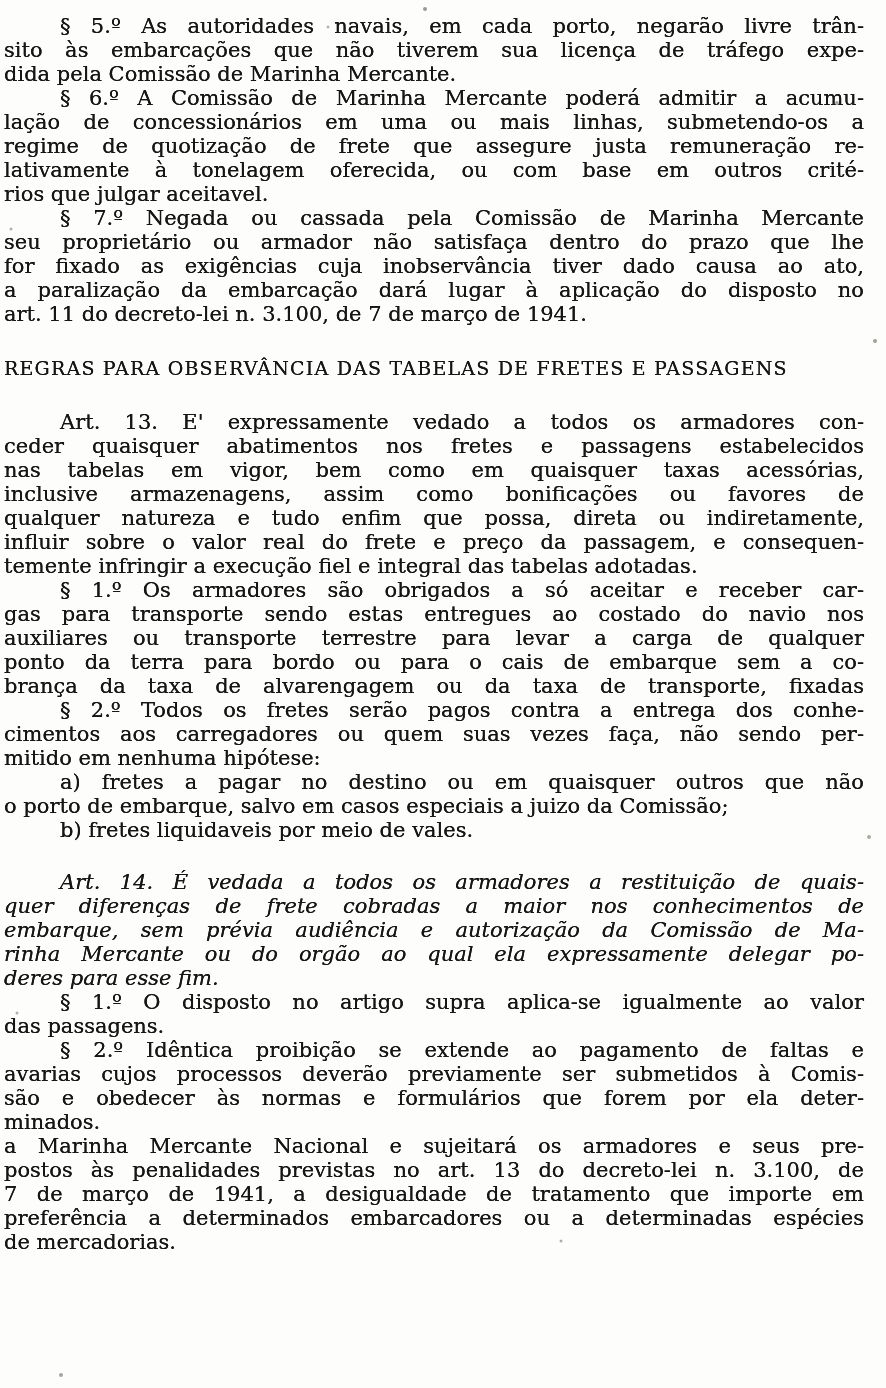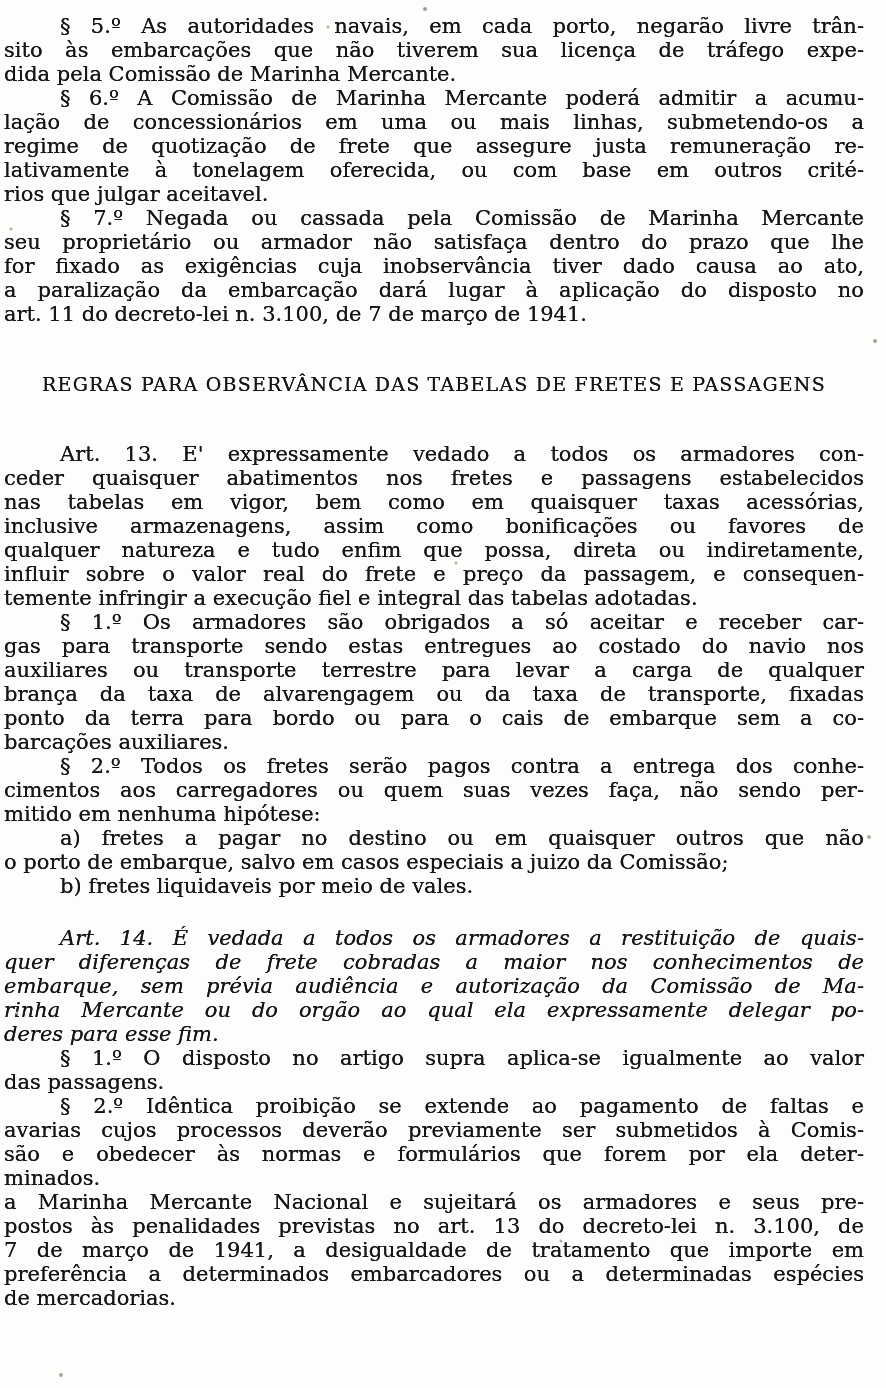--- a/index.html
+++ b/index.html
@@ -19,22 +19,22 @@
     font-size: 21px;
     line-height: 24px;
   }
   .para .line {
     text-align: justify;
     text-align-last: justify;
   }
   .para .line.first { text-indent: 56px; }
   .para .line.last { text-align-last: left; }
   .section-heading {
-    margin: 46px 0;
-    text-align: center;
+    margin: 30px 0;
+    text-align: left;
     font-size: 19px;
     line-height: 24px;
     letter-spacing: 1.2px;
     white-space: nowrap;
   }
   .gap-before { margin-top: 28px; font-style: italic; }
   
   .scan-noise {
     position: absolute; top: 0; left: 0; width: 2px; height: 2px;
     background: transparent; border-radius: 50%;
@@ -85,23 +85,22 @@
       <div class="line">nas tabelas em vigor, bem como em quaisquer taxas acessórias,</div>
       <div class="line">inclusive armazenagens, assim como bonificações ou favores de</div>
       <div class="line">qualquer natureza e tudo enfim que possa, direta ou indiretamente,</div>
       <div class="line">influir sobre o valor real do frete e preço da passagem, e consequen-</div>
       <div class="line last">temente infringir a execução fiel e integral das tabelas adotadas.</div>
     </div>
   <div class="para">
       <div class="line first">§ 1.º  Os armadores são obrigados a só aceitar e receber car-</div>
       <div class="line">gas para transporte sendo estas entregues ao costado do navio nos</div>
       <div class="line">auxiliares ou transporte terrestre para levar a carga de qualquer</div>
+      <div class="line">ponto da terra para bordo ou para o cais de embarque sem a co-</div>
       <div class="line">brança da taxa de alvarengagem ou da taxa de transporte, fixadas</div>
-      <div class="line">ponto da terra para bordo ou para o cais de embarque sem a co-</div>
-      <div class="line last">barcações auxiliares.</div>
     </div>
   <div class="para">
       <div class="line first">§ 2.º  Todos os fretes serão pagos contra a entrega dos conhe-</div>
       <div class="line">cimentos aos carregadores ou quem suas vezes faça, não sendo per-</div>
       <div class="line last">mitido em nenhuma hipótese:</div>
     </div>
   <div class="para">
       <div class="line first">a)  fretes a pagar no destino ou em quaisquer outros que não</div>
       <div class="line last">o porto de embarque, salvo em casos especiais a juizo da Comissão;</div>
     </div>

